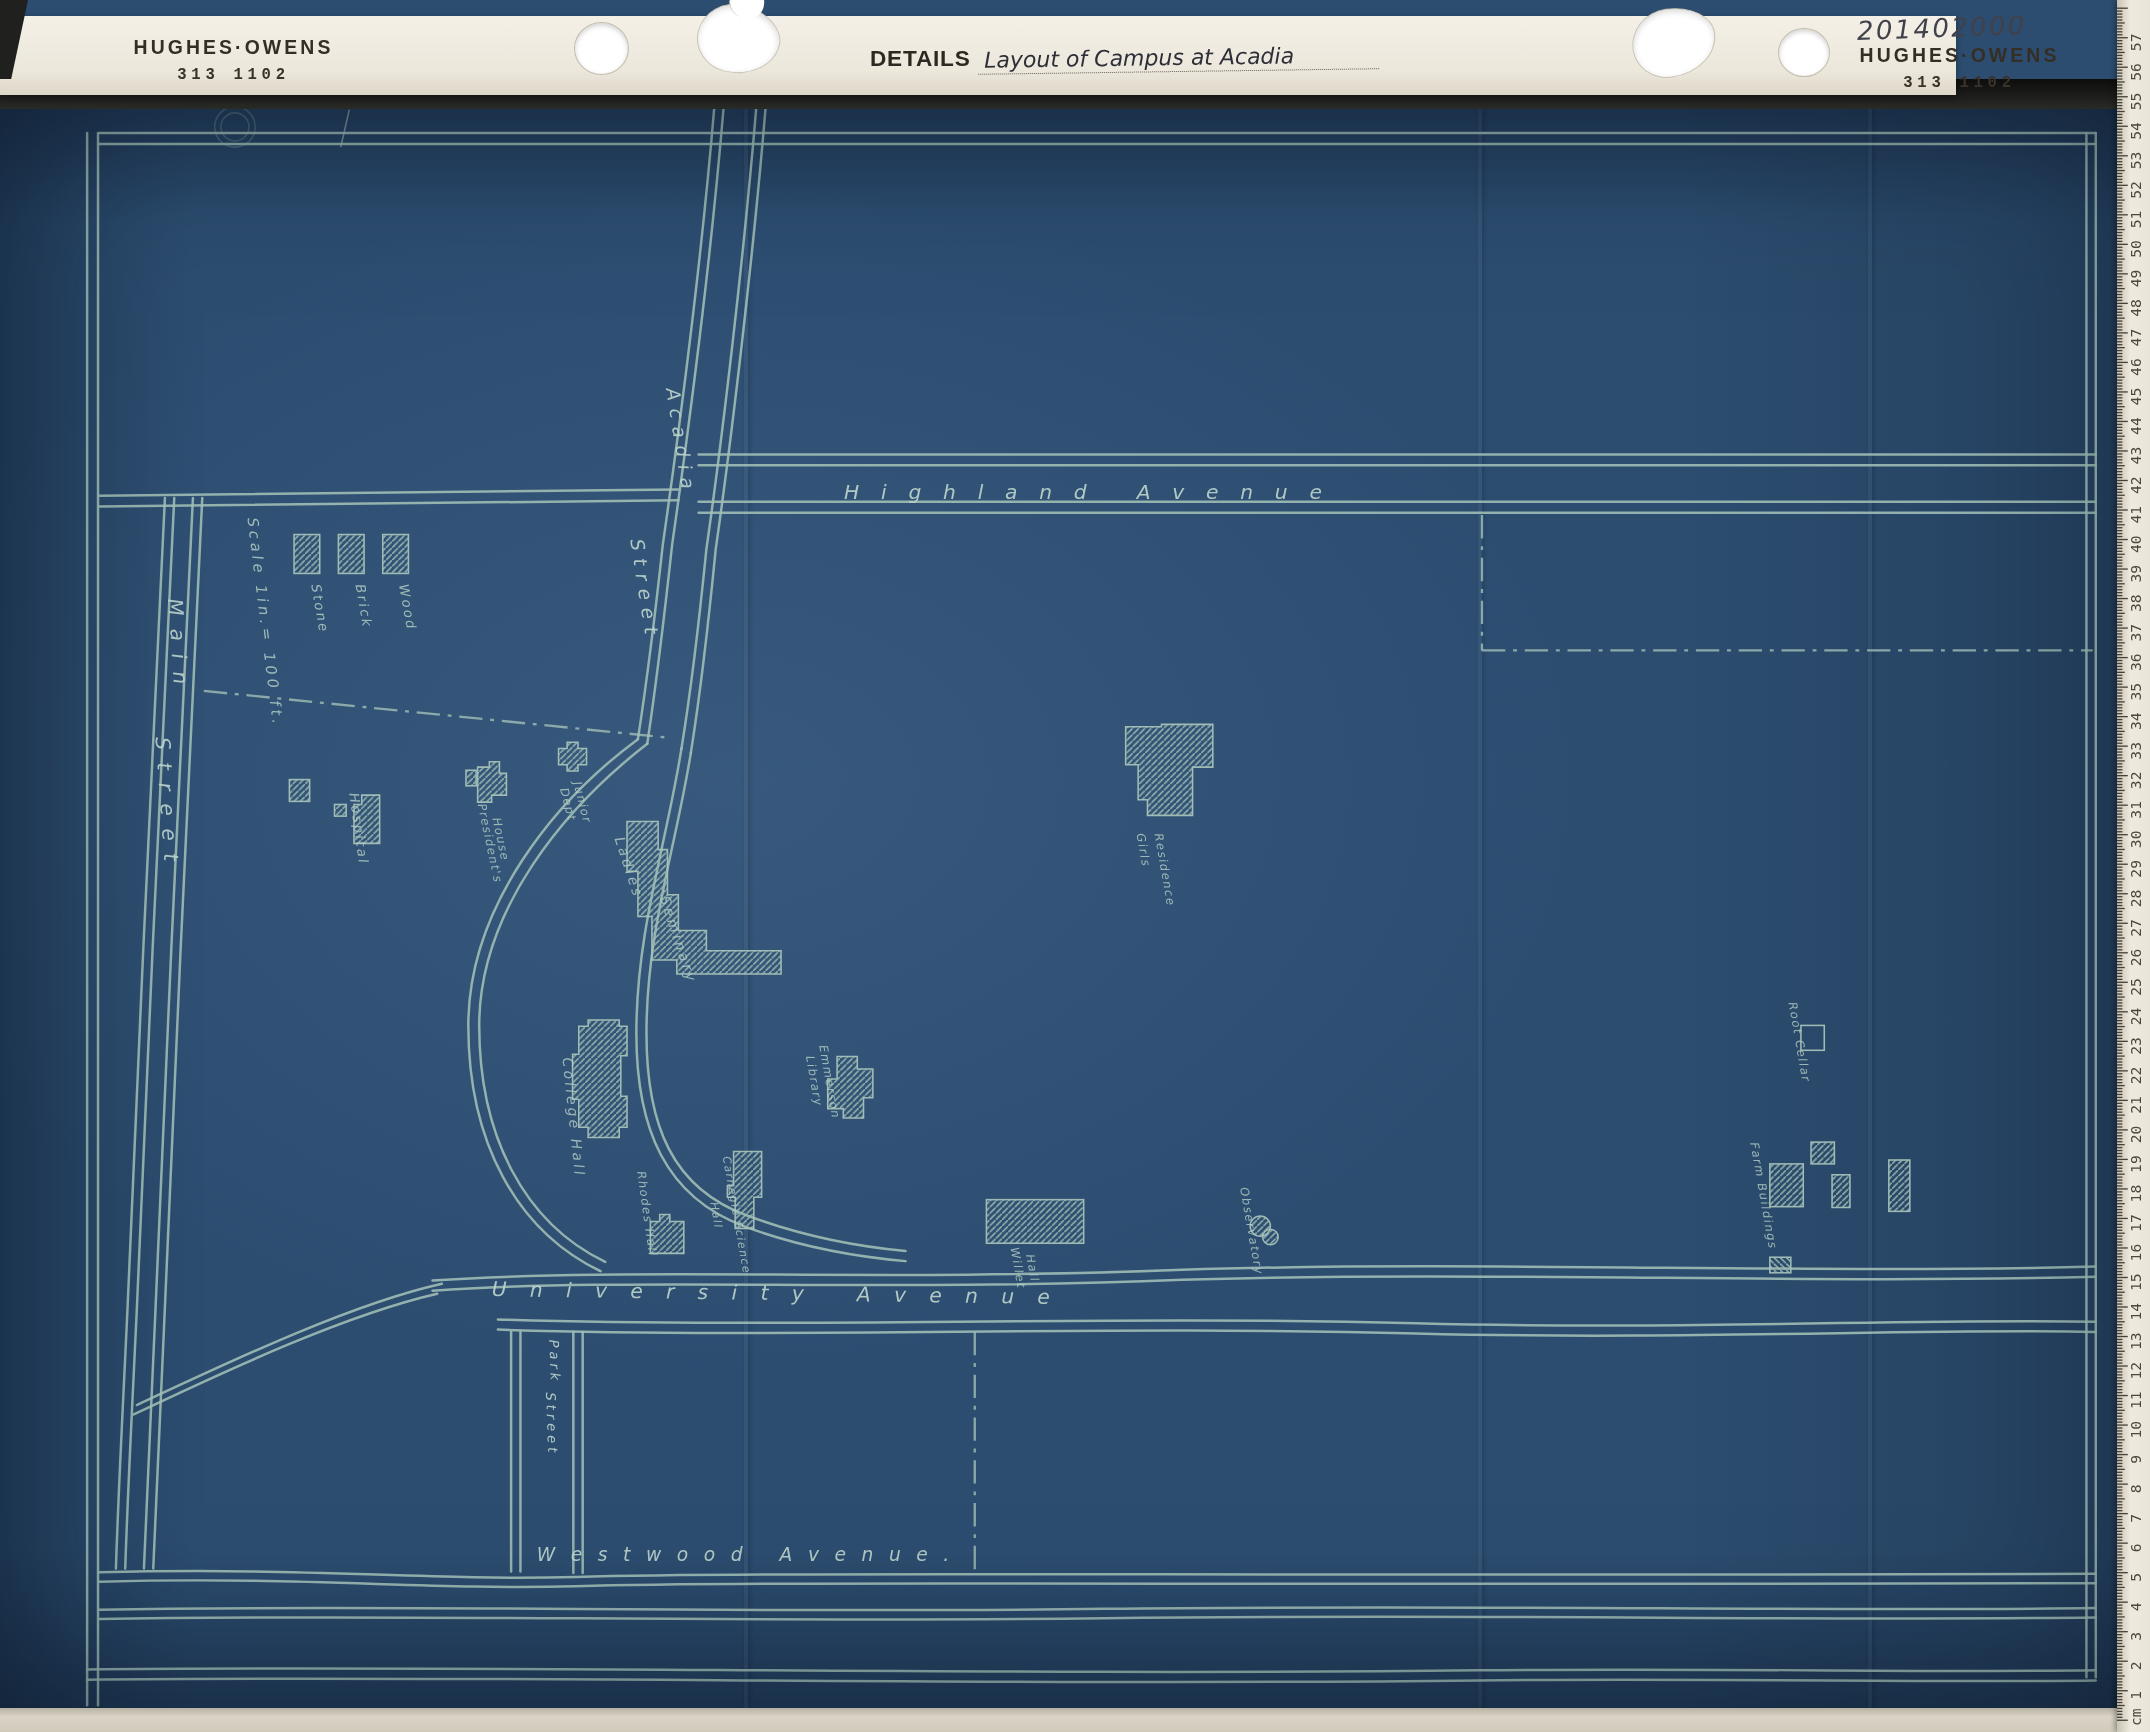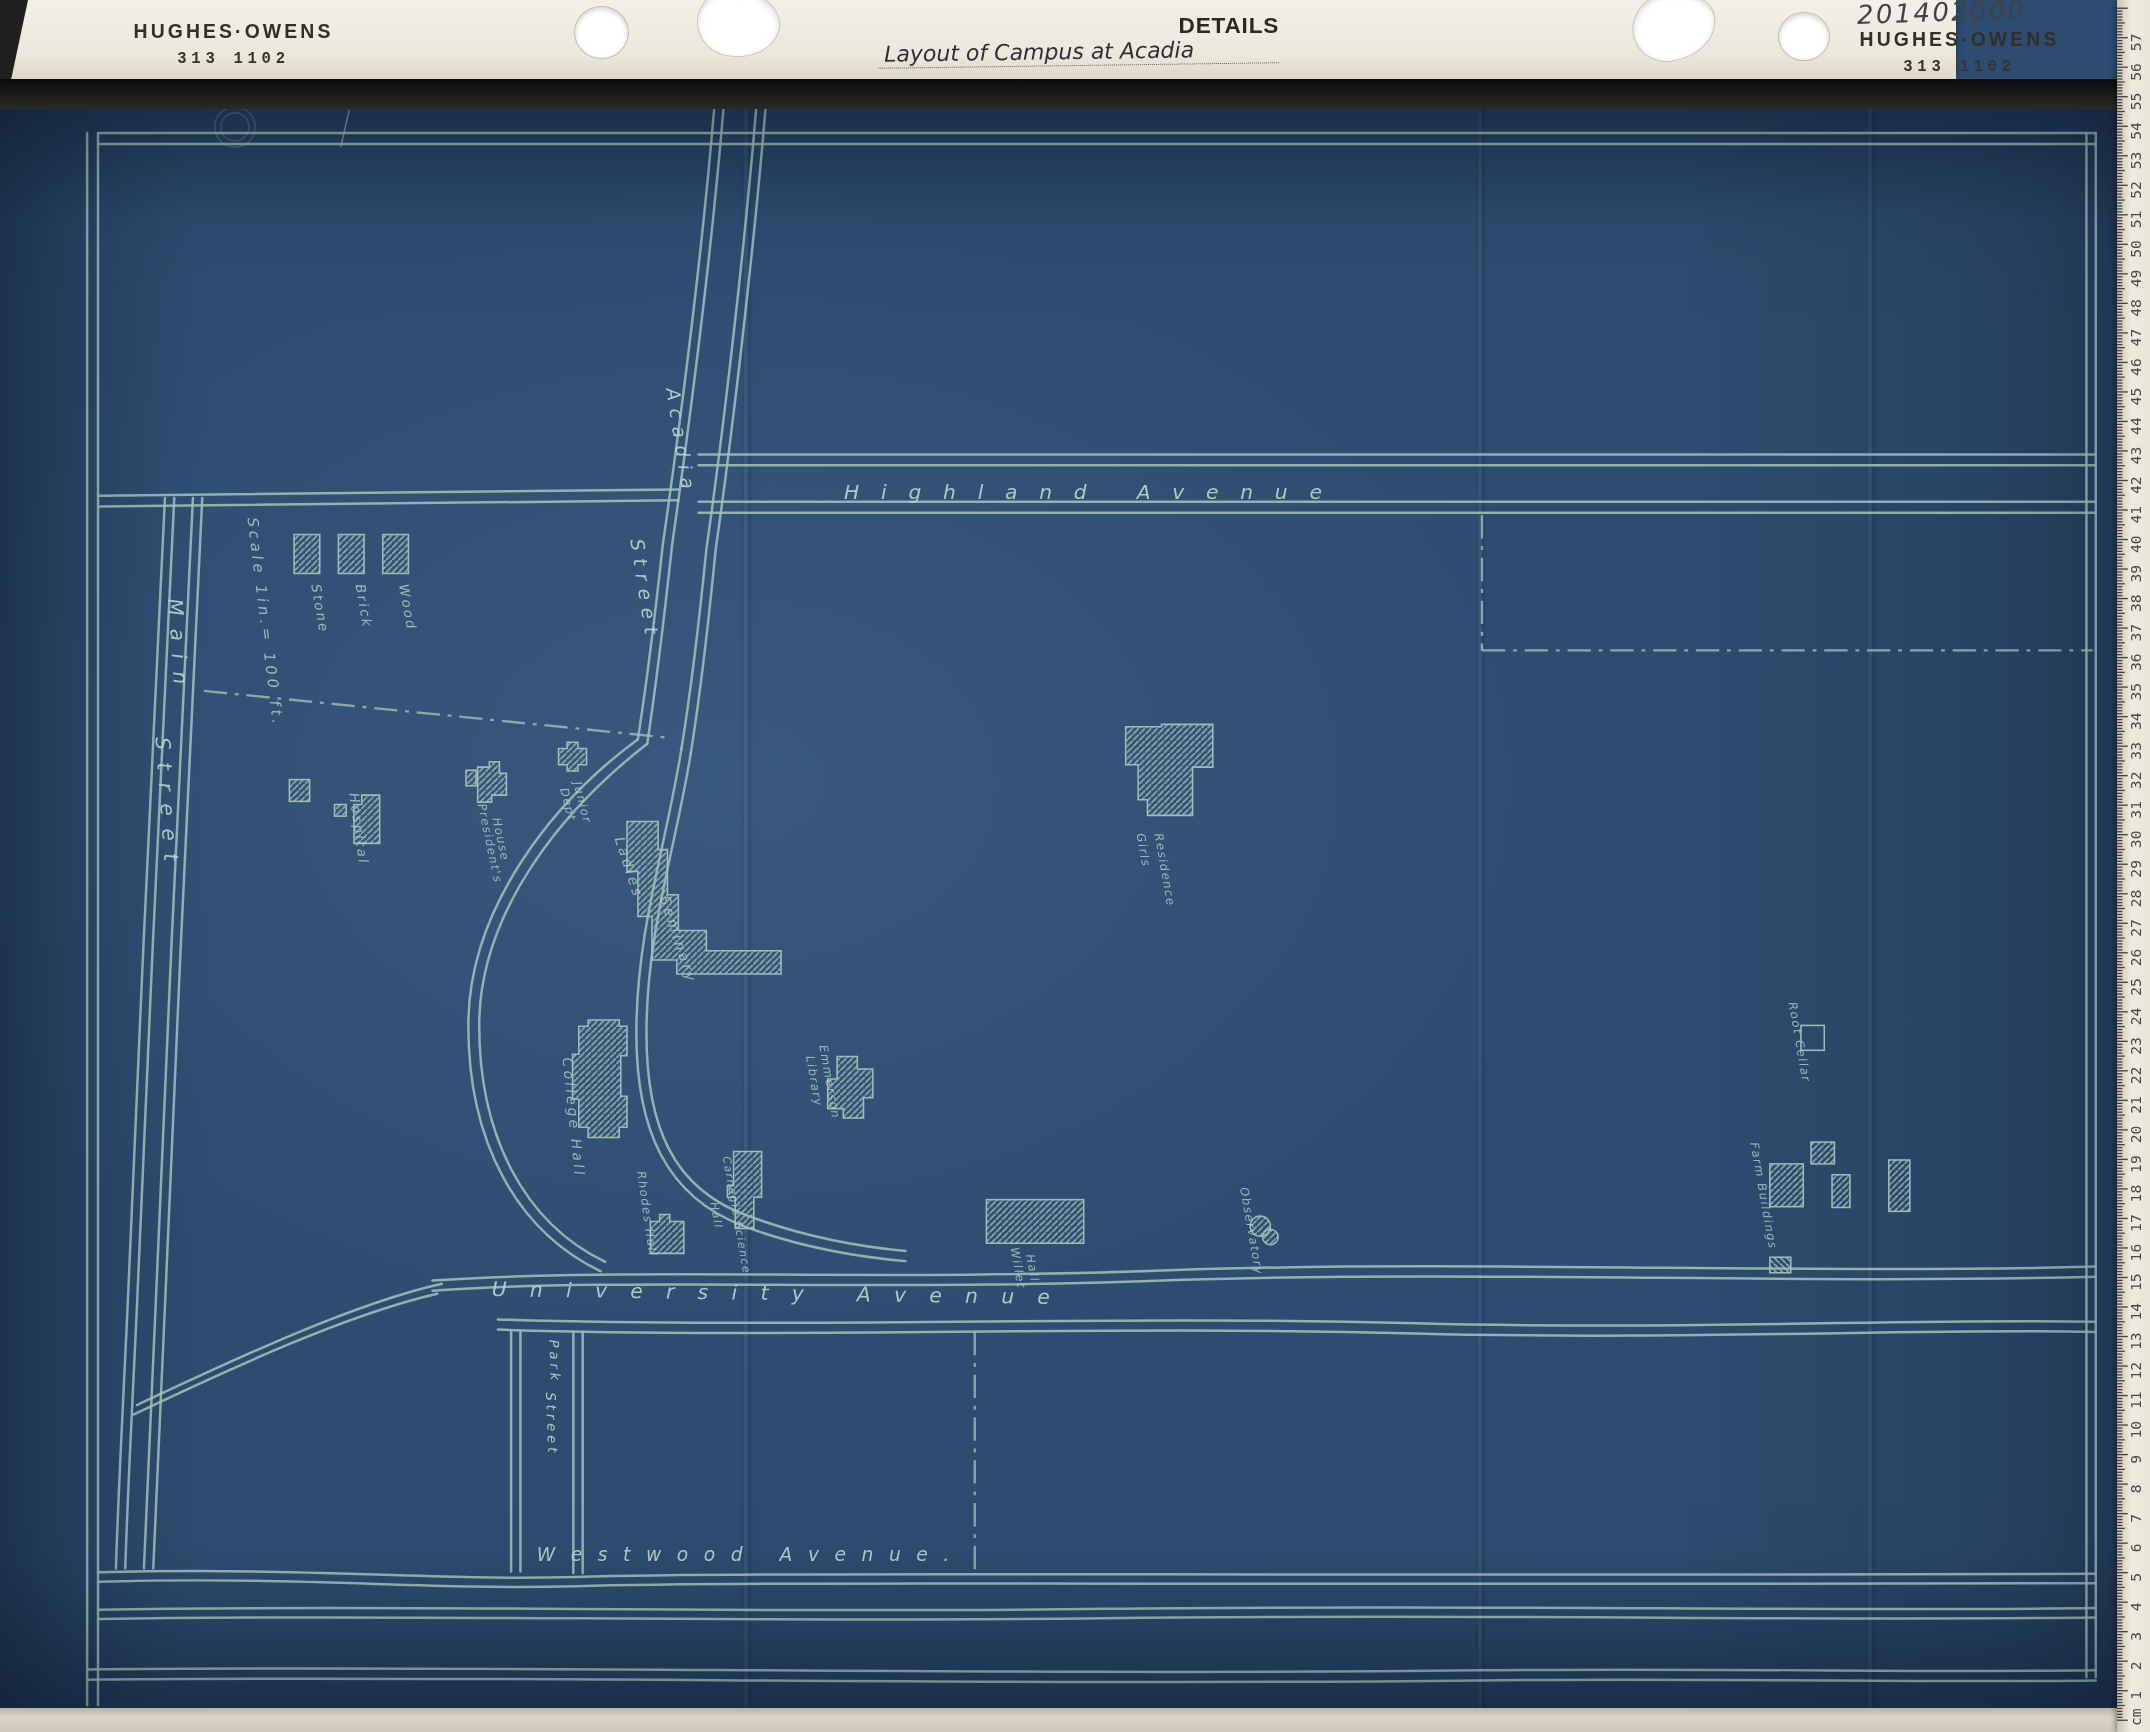--- a/index.html
+++ b/index.html
@@ -1,34 +1,34 @@
 <!DOCTYPE html>
 <html style="font-size:12.4px"><head>
 <meta charset="utf-8">
 <style>
   html,body{margin:0;padding:0;background:#8a8678;}
   #scan{position:relative;width:2151px;height:1732px;overflow:hidden;background:#2c4d70;
         font-family:"Liberation Sans",sans-serif;}
 
   
-  #header{position:absolute;left:0;top:0;width:1956px;height:79px;z-index:3;
+  #header{position:absolute;left:0;top:16px;width:1956px;height:79px;z-index:3;
           background:linear-gradient(180deg,#f4f0e7 0%,#ece7db 70%,#ddd7c8 100%);
           box-shadow:0 2.3px 6.2px rgba(0,0,0,.35);}
   .brand{position:absolute;text-align:center;color:#352e25;}
   .brand .bname{font-weight:bold;font-size:19.4px;letter-spacing:3.1px;}
   .brand .bcode{font-weight:bold;font-size:15.6px;letter-spacing:4.7px;margin-top:7px;color:#3a332a;font-family:Liberation Mono, monospace;}
   #brand-left{left:117px;top:20px;width:233px;}
   #brand-right{left:1843px;top:28px;width:233px;}
   #accession{position:absolute;left:1857px;top:-3.1px;font-family:"DejaVu Sans",sans-serif;
              font-style:italic;font-size:26px;letter-spacing:2.3px;color:#41414a;transform:rotate(-2deg);}
   #center-block{position:absolute;left:870px;top:9.3px;color:#2d2822;}
   .hrow{display:flex;align-items:flex-end;}
   .hlabel{font-weight:bold;white-space:nowrap;}
   #ref-row .hlabel{font-size:20px;letter-spacing:0.8px;}
-  #details-row{margin-top:4px;flex-direction:column;}
+  #details-row{margin-top:20px;}
   #details-row .hlabel{font-size:22.6px;letter-spacing:0.8px;}
   .hvalue{font-family:"DejaVu Sans",sans-serif;font-style:italic;color:#2e2e38;
           border-bottom:1.6px dotted #6b6257;margin-left:7.8px;padding:0 6.2px 0.8px 6.2px;white-space:nowrap;}
   #ref-row .hvalue{font-size:22.6px;min-width:498px;transform:rotate(-.7deg);}
   #details-row .hvalue{font-size:22px;min-width:389px;transform:rotate(-.8deg);}
 
   
   .hole{position:absolute;background:#fff;z-index:4;}
   .hole.round{border-radius:50%;border:1.6px solid #c3bcab;box-shadow:inset 0 2.3px 5.4px rgba(0,0,0,.18);}
   .hole.torn{border-radius:46% 54% 58% 42% / 52% 44% 56% 48%;border:1.6px solid #cac3b2;

